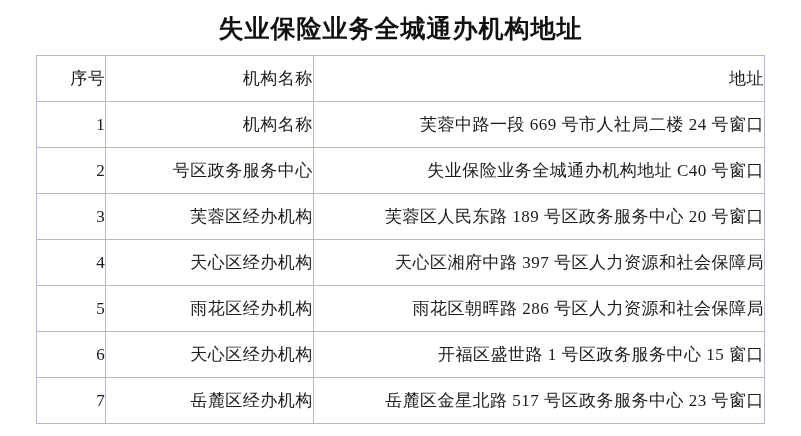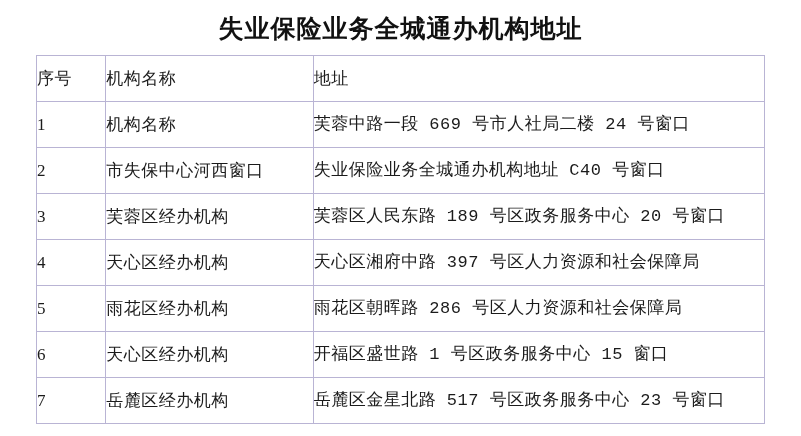--- a/index.html
+++ b/index.html
@@ -37,39 +37,39 @@
   }
   table.addr-table {
     width: 100%;
     border-collapse: collapse;
     table-layout: fixed;
     background: #ffffff;
   }
   table.addr-table th,
   table.addr-table td {
     border: 1px solid #b9b4d4;
-    text-align: left;
+    text-align: right;
     vertical-align: middle;
     font-size: 17px;
     line-height: 1.25;
     padding: 0;
     height: 45px;
     color: #1b1b1b;
     letter-spacing: 0.5px;
   }
   table.addr-table th {
     font-weight: normal;
   }
   col.c-index { width: 9.5%; }
   col.c-name  { width: 28.5%; }
   col.c-addr  { width: 62%; }
 
   .cell-index { font-size: 17px; }
   .cell-name { font-size: 17px; }
-  .cell-addr { font-size: 17px; font-family: Liberation Mono, monospace; }
+  .cell-addr { font-size: 17px; }
 </style>
 </head>
 <body>
 
 <div class="page">
 
   <div class="doc-title">失业保险业务全城通办机构地址</div>
 
   <div class="table-wrap">
     <table class="addr-table">
@@ -86,21 +86,21 @@
         </tr>
       </thead>
       <tbody>
         <tr>
           <td class="cell-index">1</td>
           <td class="cell-name">机构名称</td>
           <td class="cell-addr">芙蓉中路一段 669 号市人社局二楼 24 号窗口</td>
         </tr>
         <tr>
           <td class="cell-index">2</td>
-          <td class="cell-name">市失保中心河西窗口</td>
+          <td class="cell-name">号区政务服务中心</td>
           <td class="cell-addr">失业保险业务全城通办机构地址 C40 号窗口</td>
         </tr>
         <tr>
           <td class="cell-index">3</td>
           <td class="cell-name">芙蓉区经办机构</td>
           <td class="cell-addr">芙蓉区人民东路 189 号区政务服务中心 20 号窗口</td>
         </tr>
         <tr>
           <td class="cell-index">4</td>
           <td class="cell-name">天心区经办机构</td>

